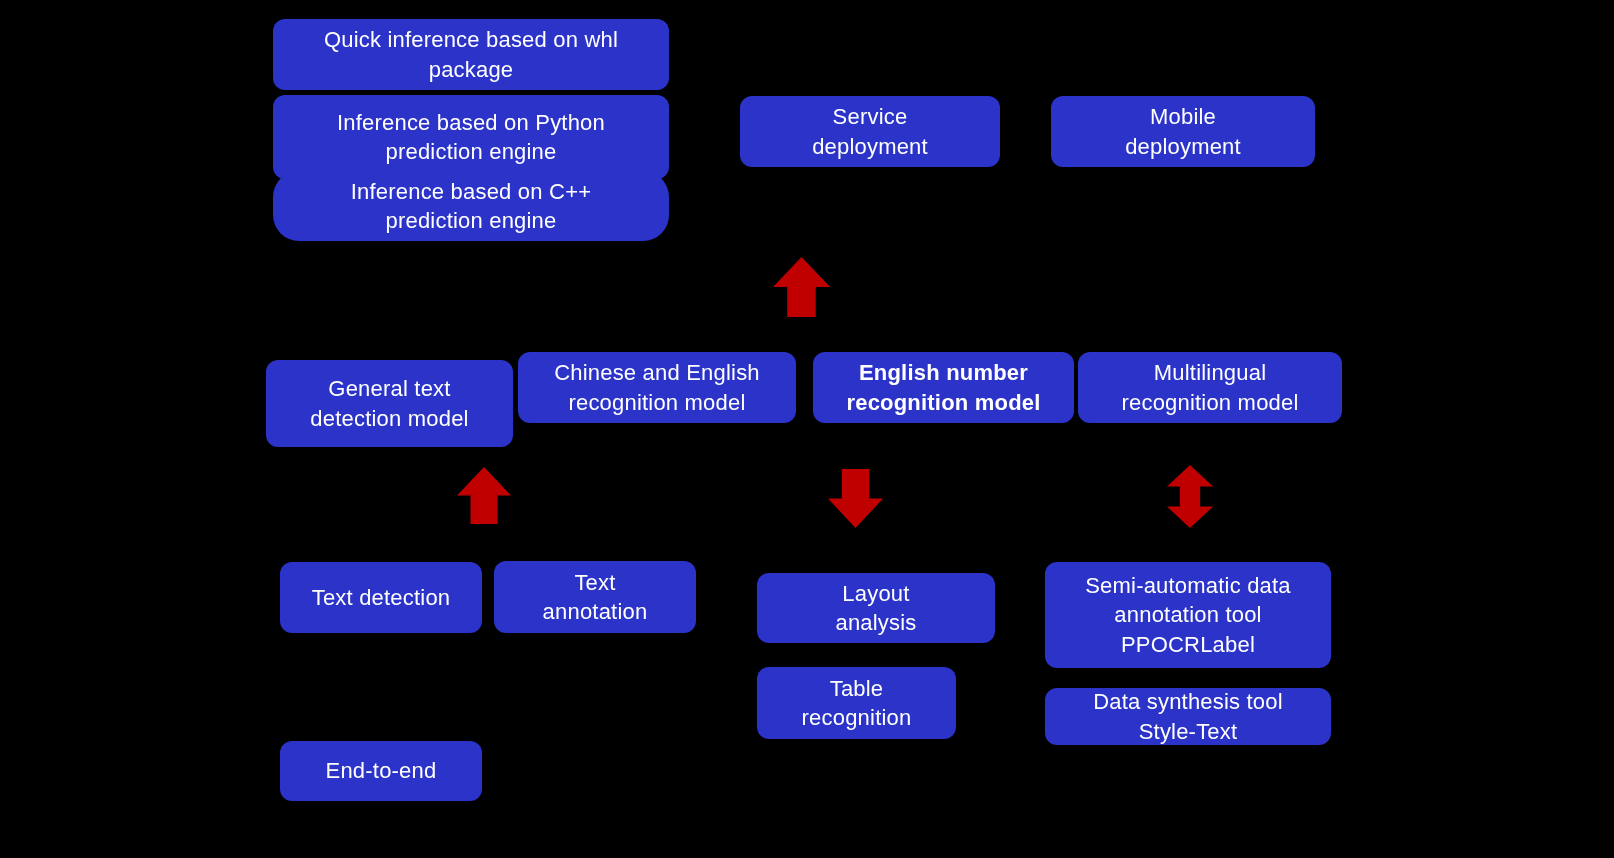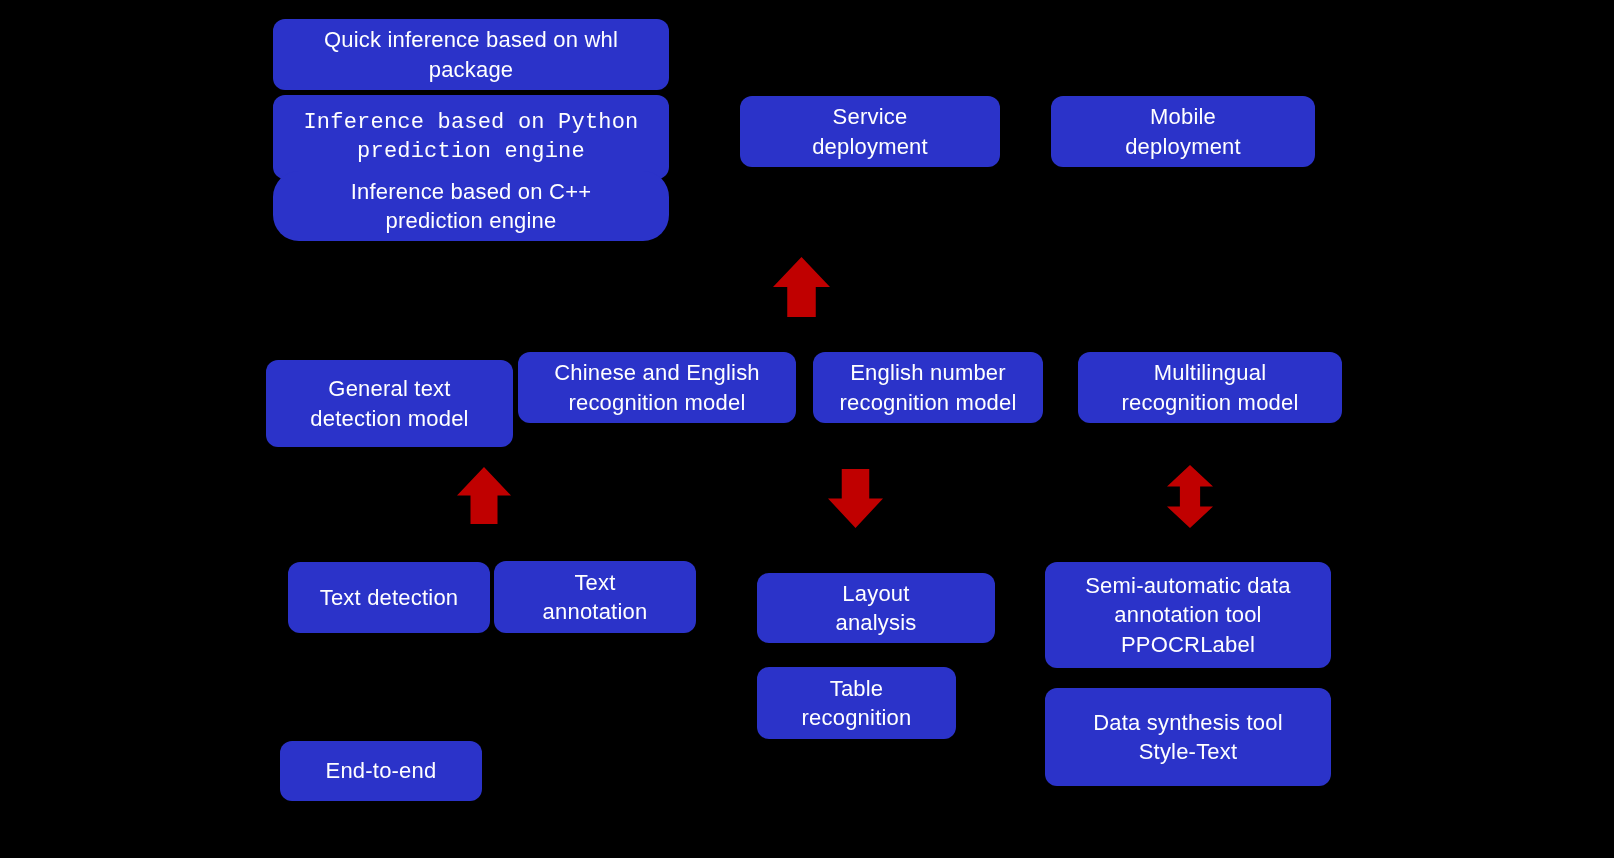--- a/index.html
+++ b/index.html
@@ -46,53 +46,53 @@
     clip-path: polygon(50% 0, 100% 34%, 72% 34%, 72% 66%, 100% 66%, 50% 100%, 0 66%, 28% 66%, 28% 34%, 0 34%);
   }
 </style>
 </head>
 <body>
 
 <div class="stage">
 
   <div class="box" style="left:273px; top:19px; width:396px; height:71px;">Quick inference based on whl
 package</div>
-  <div class="box" style="left:273px; top:95px; width:396px; height:84px;font-family:Liberation Mono, monospace;">Inference based on Python
+  <div class="box" style="left:273px; top:95px; width:396px; height:84px;">Inference based on Python
 prediction engine</div>
   <div class="box" style="left:273px; top:171px; width:396px; height:70px;border-radius:26px;">Inference based on C++
 prediction engine</div>
 
   <div class="box" style="left:740px; top:96px; width:260px; height:71px;">Service
 deployment</div>
   <div class="box" style="left:1051px; top:96px; width:264px; height:71px;">Mobile
 deployment</div>
 
   <div class="arrow arrow-up" style="left:773px; top:257px; width:57px; height:60px;"></div>
 
   <div class="box" style="left:266px; top:360px; width:247px; height:87px;">General text
 detection model</div>
   <div class="box" style="left:518px; top:352px; width:278px; height:71px;">Chinese and English
 recognition model</div>
-  <div class="box" style="left:813px; top:352px; width:230px; height:71px;">English number
+  <div class="box" style="left:813px; top:352px; width:261px; height:71px;font-weight:bold;">English number
 recognition model</div>
   <div class="box" style="left:1078px; top:352px; width:264px; height:71px;">Multilingual
 recognition model</div>
 
   <div class="arrow arrow-up" style="left:457px; top:467px; width:54px; height:57px;"></div>
   <div class="arrow arrow-down" style="left:828px; top:469px; width:55px; height:59px;"></div>
   <div class="arrow arrow-double" style="left:1167px; top:465px; width:46px; height:63px;"></div>
 
-  <div class="box" style="left:280px; top:562px; width:202px; height:71px;margin-left:8px;">Text detection</div>
+  <div class="box" style="left:280px; top:562px; width:202px; height:71px;">Text detection</div>
   <div class="box" style="left:494px; top:561px; width:202px; height:72px;">Text
 annotation</div>
   <div class="box" style="left:757px; top:573px; width:238px; height:70px;">Layout
 analysis</div>
   <div class="box" style="left:757px; top:667px; width:199px; height:72px;">Table
 recognition</div>
   <div class="box" style="left:1045px; top:562px; width:286px; height:106px;">Semi-automatic data
 annotation tool
 PPOCRLabel</div>
 
   <div class="box" style="left:280px; top:741px; width:202px; height:60px;">End-to-end</div>
-  <div class="box" style="left:1045px; top:688px; width:286px; height:98px;">Data synthesis tool
+  <div class="box" style="left:1045px; top:688px; width:286px; height:57px;">Data synthesis tool
 Style-Text</div>
 
 </div>
 
 </body></html>

